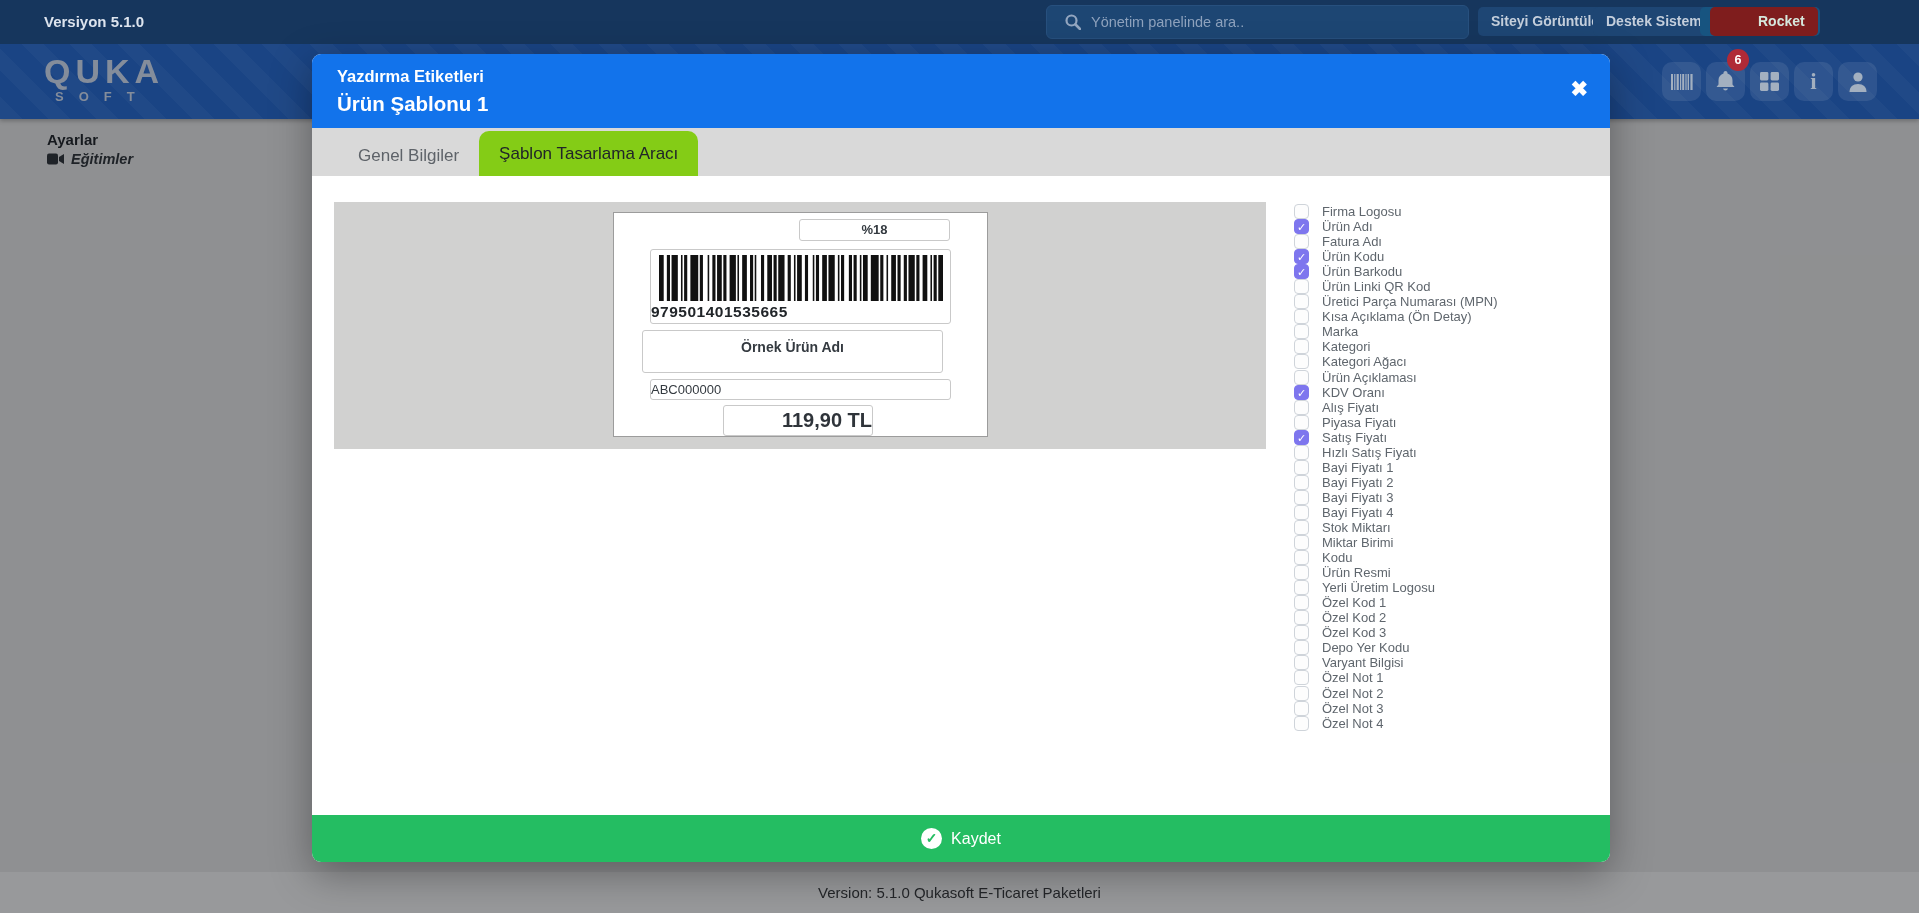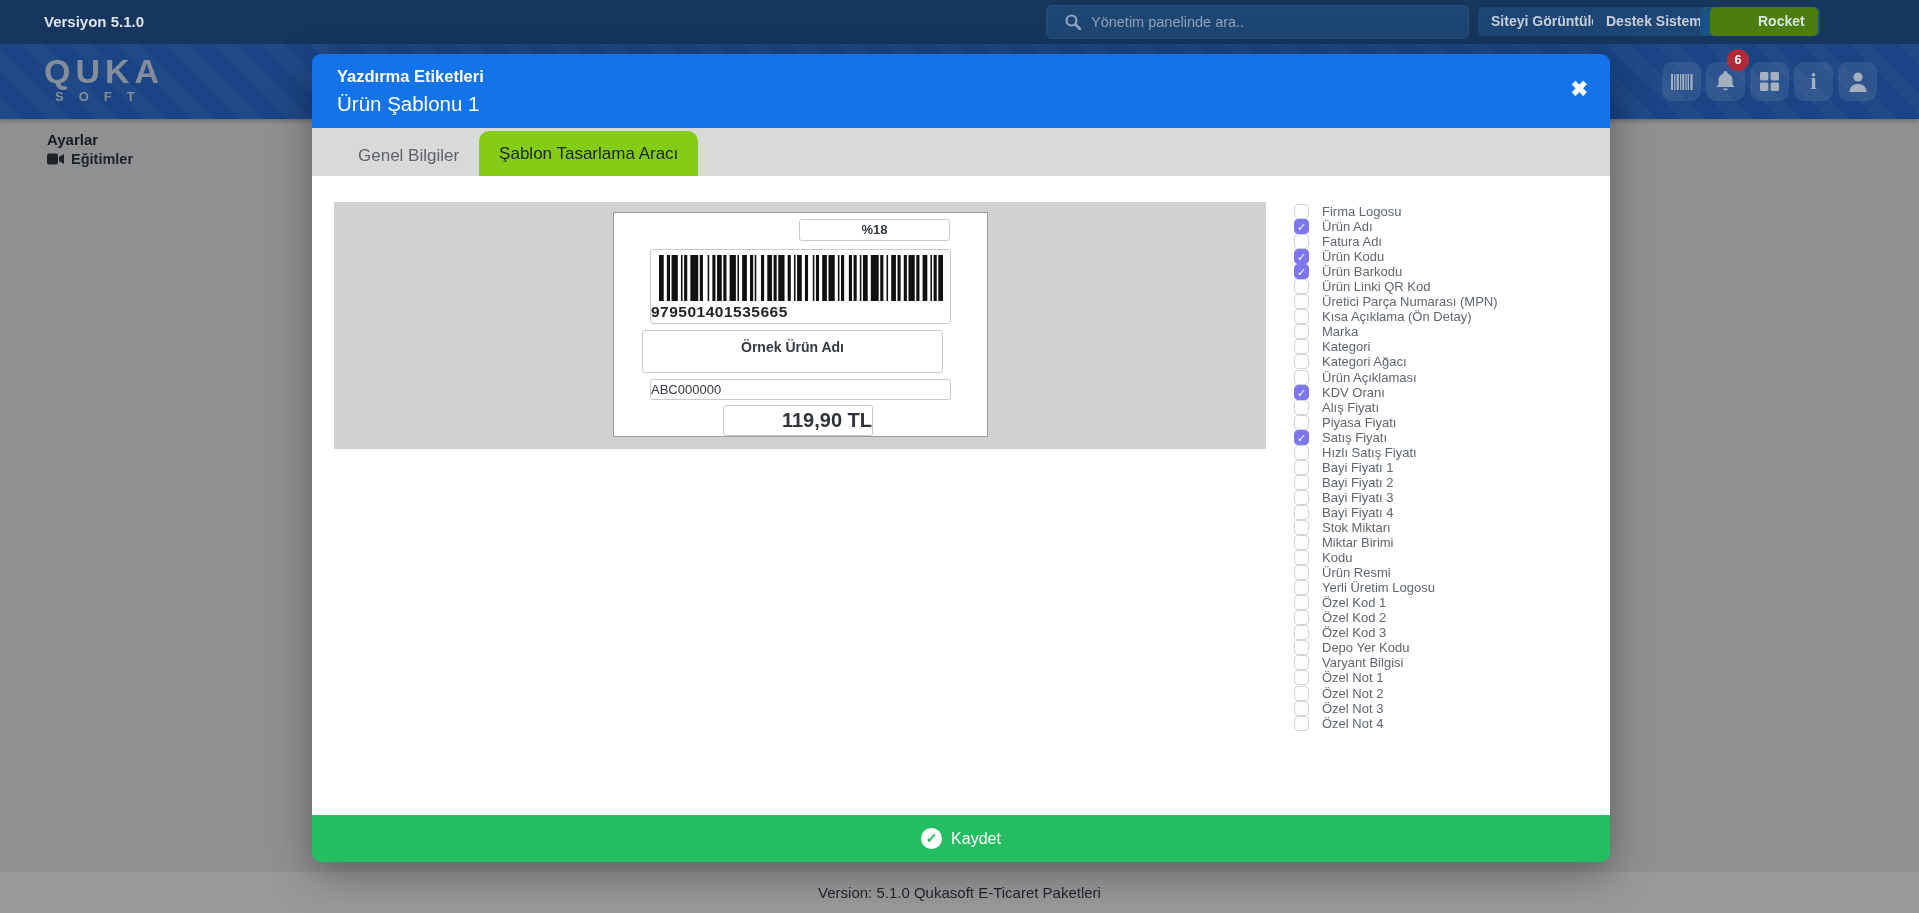--- a/index.html
+++ b/index.html
@@ -29,21 +29,21 @@
   }
   .searchbox input::placeholder { color:#8ea2bd; opacity:1; }
   .tb-btn {
     position:absolute; top:7px; height:29px; border-radius:5px; border:none; cursor:pointer;
     font-size:14px; font-weight:bold; color:#c5cfdc; line-height:29px; text-align:center;
     font-family:"Liberation Sans", sans-serif; padding:0 13px;
   }
   .tb-btn-1 { left:1478px; background:#1e4674; }
   .tb-btn-2 { left:1593px; background:#1e4674; }
   .tb-btn-3 { left:1700px; background:#175480; color:#d3dde7; }
-  .tb-btn-4 { left:1710px; background:#4d7c0f; color:#d6e8dd;padding-left:48px; }
+  .tb-btn-4 { left:1710px; background:#7f1d1d; color:#d6e8dd;padding-left:48px; }
 
   
   .navbar {
     position:absolute; left:0; top:44px; width:1919px; height:75px; z-index:2;
     background:#1a4484;
     background-image:repeating-linear-gradient(45deg, rgba(255,255,255,0.028) 0 16px, rgba(255,255,255,0) 16px 34px);
     box-shadow:0 2px 4px rgba(0,0,0,0.25);
   }
   .logo { position:absolute; left:44px; top:9px; cursor:pointer; }
   .logo-main { font-size:34px; font-weight:bold; letter-spacing:5px; color:#848d9b; line-height:36px; }
@@ -59,38 +59,38 @@
     position:absolute; top:-13px; right:-4px; min-width:22px; height:22px; border-radius:11px;
     background:#b02a37; color:#fff; font-size:12.5px; font-weight:bold;
     line-height:22px; text-align:center; padding:0 3px;
   }
   .info-glyph { font-family:"Liberation Serif", serif; font-weight:bold; font-size:23px; color:#a3b0c0; line-height:1; }
 
   
   .content { position:absolute; left:0; top:119px; width:1919px; height:794px; background:#efefef; z-index:1; }
   .page-heading { position:absolute; left:47px; top:12px; font-size:15px; font-weight:bold; color:#1f2428; }
   .page-subitem { position:absolute; left:47px; top:32px; display:flex; align-items:center; gap:7px; cursor:pointer; }
-  .page-subitem span { font-size:14.5px; font-weight:bold; color:#30353a; }
+  .page-subitem span { font-size:14.5px; font-weight:bold; color:#30353a;font-style:italic; }
   .page-footer {
     position:absolute; left:0; bottom:0; width:100%; height:41px; background:#ffffff;
     text-align:center; line-height:41px; font-size:15px; color:#37393b;
   }
   .backdrop { position:absolute; left:0; top:119px; width:1919px; height:794px; background:rgba(10,12,16,0.42); z-index:4; }
 
   
   .modal {
     position:absolute; left:312px; top:54px; width:1298px; height:808px; z-index:10;
-    background:#fff; border-radius:14px; box-shadow:0 12px 40px rgba(0,0,0,0.35);
+    background:#fff; border-radius:9px; box-shadow:0 12px 40px rgba(0,0,0,0.35);
   }
   .modal-header {
     position:relative; height:74px; background:#1273eb; border-radius:9px 9px 0 0;
     padding:13px 25px 0 25px; color:#fff;
   }
   .modal-title { font-size:16.5px; font-weight:bold; margin-bottom:6px; }
-  .modal-subtitle { font-size:20.5px; font-weight:normal; }
+  .modal-subtitle { font-size:20.5px; font-weight:bold; }
   .modal-close {
     position:absolute; right:22px; top:24px; color:#fff; font-size:21px; font-weight:bold;
     cursor:pointer; line-height:1;
   }
   .tabbar {
     height:48px; background:#d9d9d9; display:flex; align-items:flex-end; padding-left:26px;
   }
   .tab {
     height:44px; line-height:48px; padding:0 20px; font-size:17px; color:#5e6369; cursor:pointer;
   }

